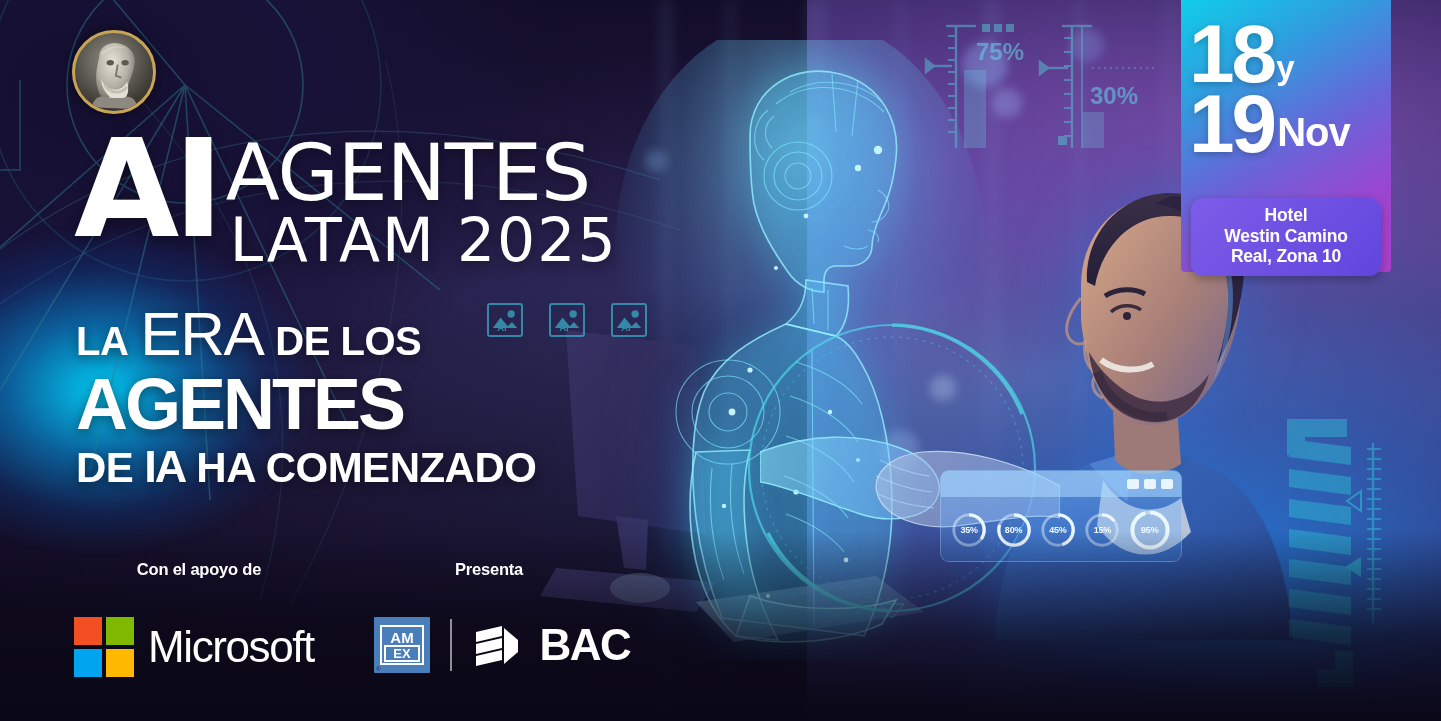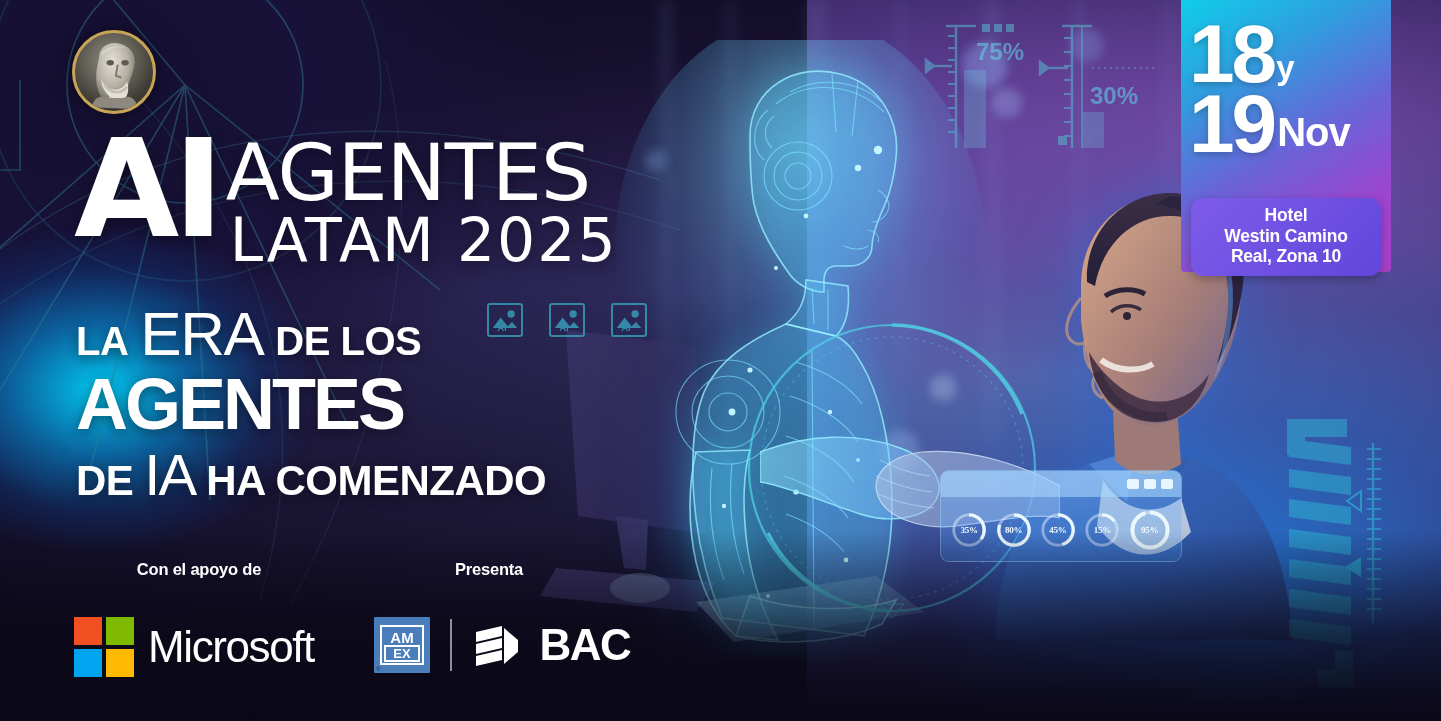--- a/index.html
+++ b/index.html
@@ -96,21 +96,21 @@
 
   .panel-hud{
     position:absolute;left:940px;top:470px;width:242px;height:92px;
     border-radius:9px;overflow:hidden;
     background:linear-gradient(180deg,rgba(120,185,255,.42),rgba(70,150,240,.26));
     border:1px solid rgba(180,225,255,.35);
   }
   .panel-hud .bar{height:26px;background:rgba(175,220,255,.55);position:relative;}
   .panel-hud .dots{position:absolute;right:8px;top:8px;display:flex;gap:5px;}
   .panel-hud .dots i{width:12px;height:10px;background:#eaf6ff;border-radius:2px;display:block;}
-  .panel-hud .rings{display:flex;align-items:center;justify-content:space-around;height:66px;padding:0 6px;font-family:Liberation Serif, serif;}
+  .panel-hud .rings{display:flex;align-items:center;justify-content:space-around;height:66px;padding:0 6px;}
   .ringw{position:relative;width:38px;height:38px;}
   .ringw svg{width:100%;height:100%;transform:rotate(-90deg);}
   .ringw span{
     position:absolute;inset:0;display:flex;align-items:center;justify-content:center;
     font-size:9px;font-weight:700;color:#f2faff;letter-spacing:-.2px;
   }
 
   .right-deco{position:absolute;right:22px;bottom:22px;width:150px;height:300px;opacity:.55;}
   .right-deco svg{width:100%;height:100%;}
 
@@ -164,21 +164,21 @@
     text-shadow:0 3px 12px rgba(0,0,0,.38);
   }
 
   
   .tagline{position:absolute;left:76px;top:298px;color:#fff;text-shadow:0 3px 12px rgba(0,0,0,.45);}
   .tag-l1{display:flex;align-items:baseline;gap:12px;}
   .tag-sm{font-size:40px;font-weight:700;letter-spacing:-.5px;}
   .tag-lg{font-size:62px;font-weight:400;letter-spacing:-1.5px;}
   .tag-l2{font-size:72px;font-weight:700;letter-spacing:-3px;line-height:.92;margin-top:2px;}
   .tag-l3{display:flex;align-items:baseline;gap:11px;margin-top:4px;}
-  .tag-xl{font-size:58px;font-weight:400;letter-spacing:-2px;}
+  .tag-xl{font-size:45px;font-weight:700;letter-spacing:-2px;}
   .tag-md{font-size:42px;font-weight:700;letter-spacing:-.5px;}
 
   
   .date-panel{
     position:absolute;right:50px;top:0;width:210px;height:272px;
     background:linear-gradient(150deg,#10cdea 0%,#2f9ede 26%,#6a63d8 54%,#9b46d0 78%,#a93fc9 100%);
     border-bottom-left-radius:4px;border-bottom-right-radius:4px;
   }
   .date-nums{position:relative;padding:22px 0 0 8px;color:#fff;}
   .d-line{display:flex;align-items:flex-end;}

